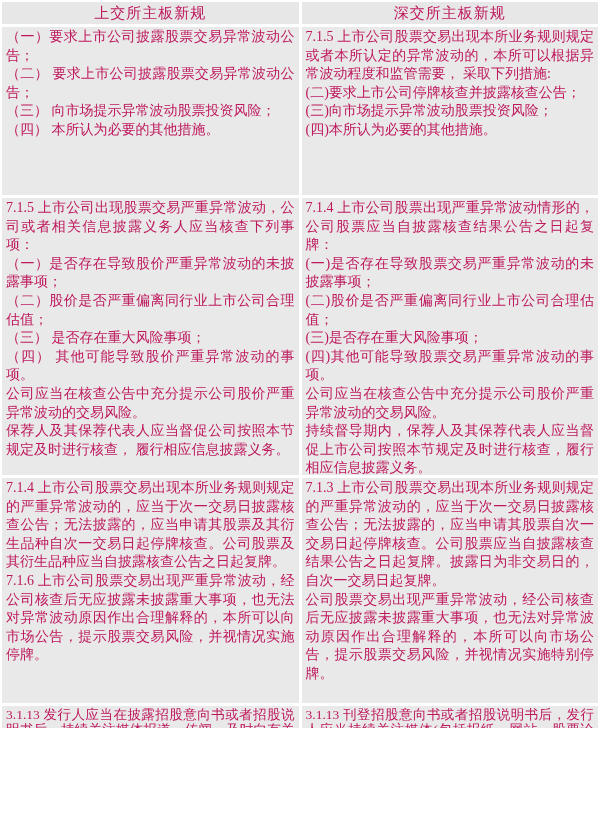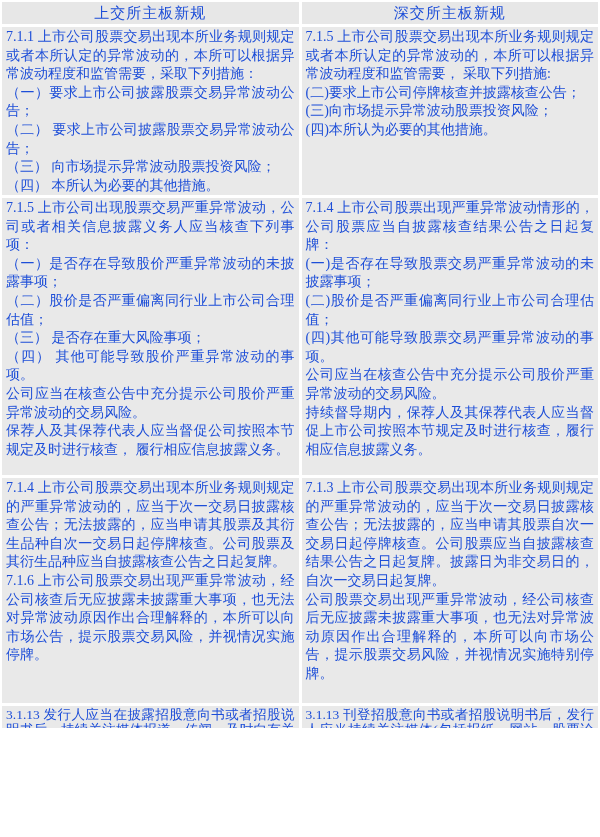--- a/index.html
+++ b/index.html
@@ -4,21 +4,21 @@
 <style>
   html, body { margin: 0; padding: 0; background: #ffffff; }
   .page {
     width: 600px;
     height: 730px;
     box-sizing: border-box;
     padding: 2px;
     background: #ffffff;
     overflow: hidden;
     font-family: "Liberation Serif", "DejaVu Serif", serif;
-    color: #1d4ed8;
+    color: #be185d;
   }
   .grid {
     display: grid;
     grid-template-columns: 1fr 1fr;
     grid-template-rows: 22px 168px 277px 225px 1fr;
     gap: 3px;
     height: 100%;
   }
   .th {
     background: #e7e7e7;
@@ -44,21 +44,20 @@
 </head>
 <body>
 
 <div class="page">
   <div class="grid">
 
     <div class="th">上交所主板新规</div>
     <div class="th">深交所主板新规</div>
 
     <div class="td row1-left">
-        <p>7.1.1 上市公司股票交易出现本所业务规则规定或者本所认定的异常波动的，本所可以根据异常波动程度和监管需要，采取下列措施：</p>
         <p>（一）要求上市公司披露股票交易异常波动公告；</p>
         <p>（二） 要求上市公司披露股票交易异常波动公告；</p>
         <p>（三） 向市场提示异常波动股票投资风险；</p>
         <p>（四） 本所认为必要的其他措施。</p>
       </div>
     <div class="td row1-right">
         <p>7.1.5 上市公司股票交易出现本所业务规则规定或者本所认定的异常波动的，本所可以根据异常波动程度和监管需要， 采取下列措施:</p>
         <p>(二)要求上市公司停牌核查并披露核查公告；</p>
         <p>(三)向市场提示异常波动股票投资风险；</p>
         <p>(四)本所认为必要的其他措施。</p>
@@ -70,20 +69,21 @@
         <p>（二）股价是否严重偏离同行业上市公司合理估值；</p>
         <p>（三） 是否存在重大风险事项；</p>
         <p>（四） 其他可能导致股价严重异常波动的事项。</p>
         <p>公司应当在核查公告中充分提示公司股价严重异常波动的交易风险。</p>
         <p>保荐人及其保荐代表人应当督促公司按照本节规定及时进行核查， 履行相应信息披露义务。</p>
       </div>
     <div class="td row2-right">
         <p>7.1.4 上市公司股票出现严重异常波动情形的，公司股票应当自披露核查结果公告之日起复牌：</p>
         <p>(一)是否存在导致股票交易严重异常波动的未披露事项；</p>
         <p>(二)股价是否严重偏离同行业上市公司合理估值；</p>
+        <p>(三)是否存在重大风险事项；</p>
         <p>(四)其他可能导致股票交易严重异常波动的事项。</p>
         <p>公司应当在核查公告中充分提示公司股价严重异常波动的交易风险。</p>
         <p>持续督导期内，保荐人及其保荐代表人应当督促上市公司按照本节规定及时进行核查，履行相应信息披露义务。</p>
       </div>
 
     <div class="td row3-left">
         <p>7.1.4 上市公司股票交易出现本所业务规则规定的严重异常波动的，应当于次一交易日披露核查公告；无法披露的，应当申请其股票及其衍生品种自次一交易日起停牌核查。公司股票及其衍生品种应当自披露核查公告之日起复牌。</p>
         <p>7.1.6 上市公司股票交易出现严重异常波动，经公司核查后无应披露未披露重大事项，也无法对异常波动原因作出合理解释的，本所可以向市场公告，提示股票交易风险，并视情况实施停牌。</p>
       </div>
     <div class="td row3-right">

